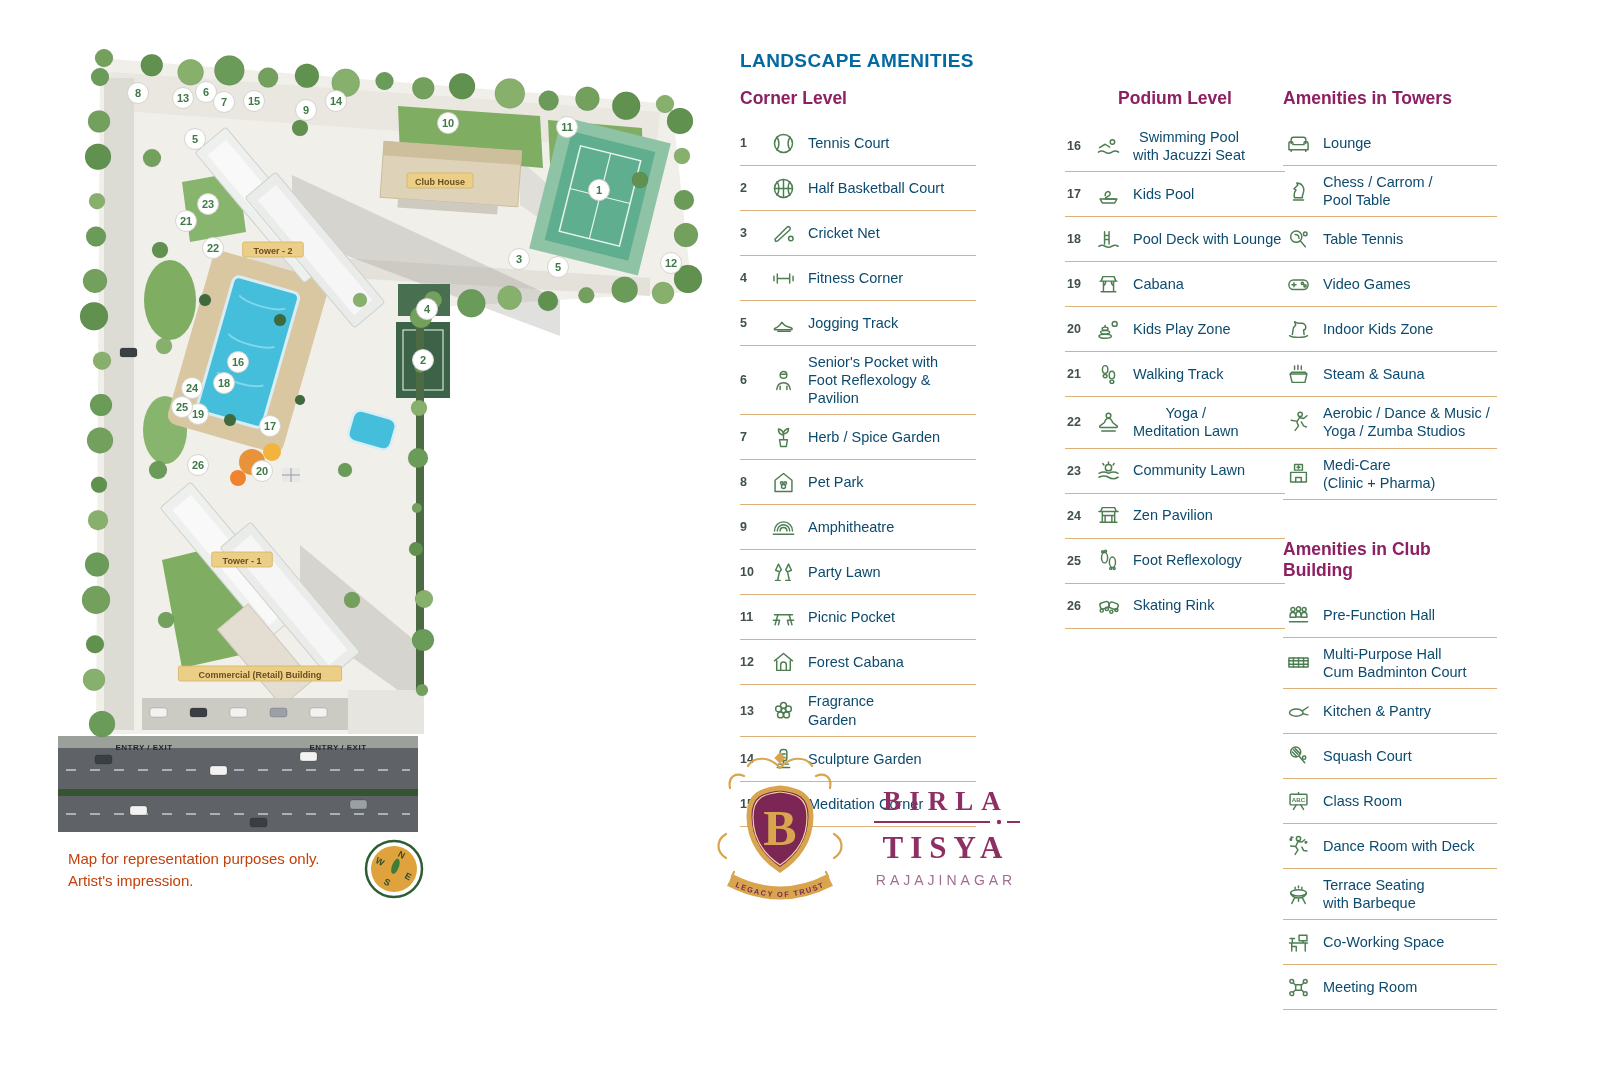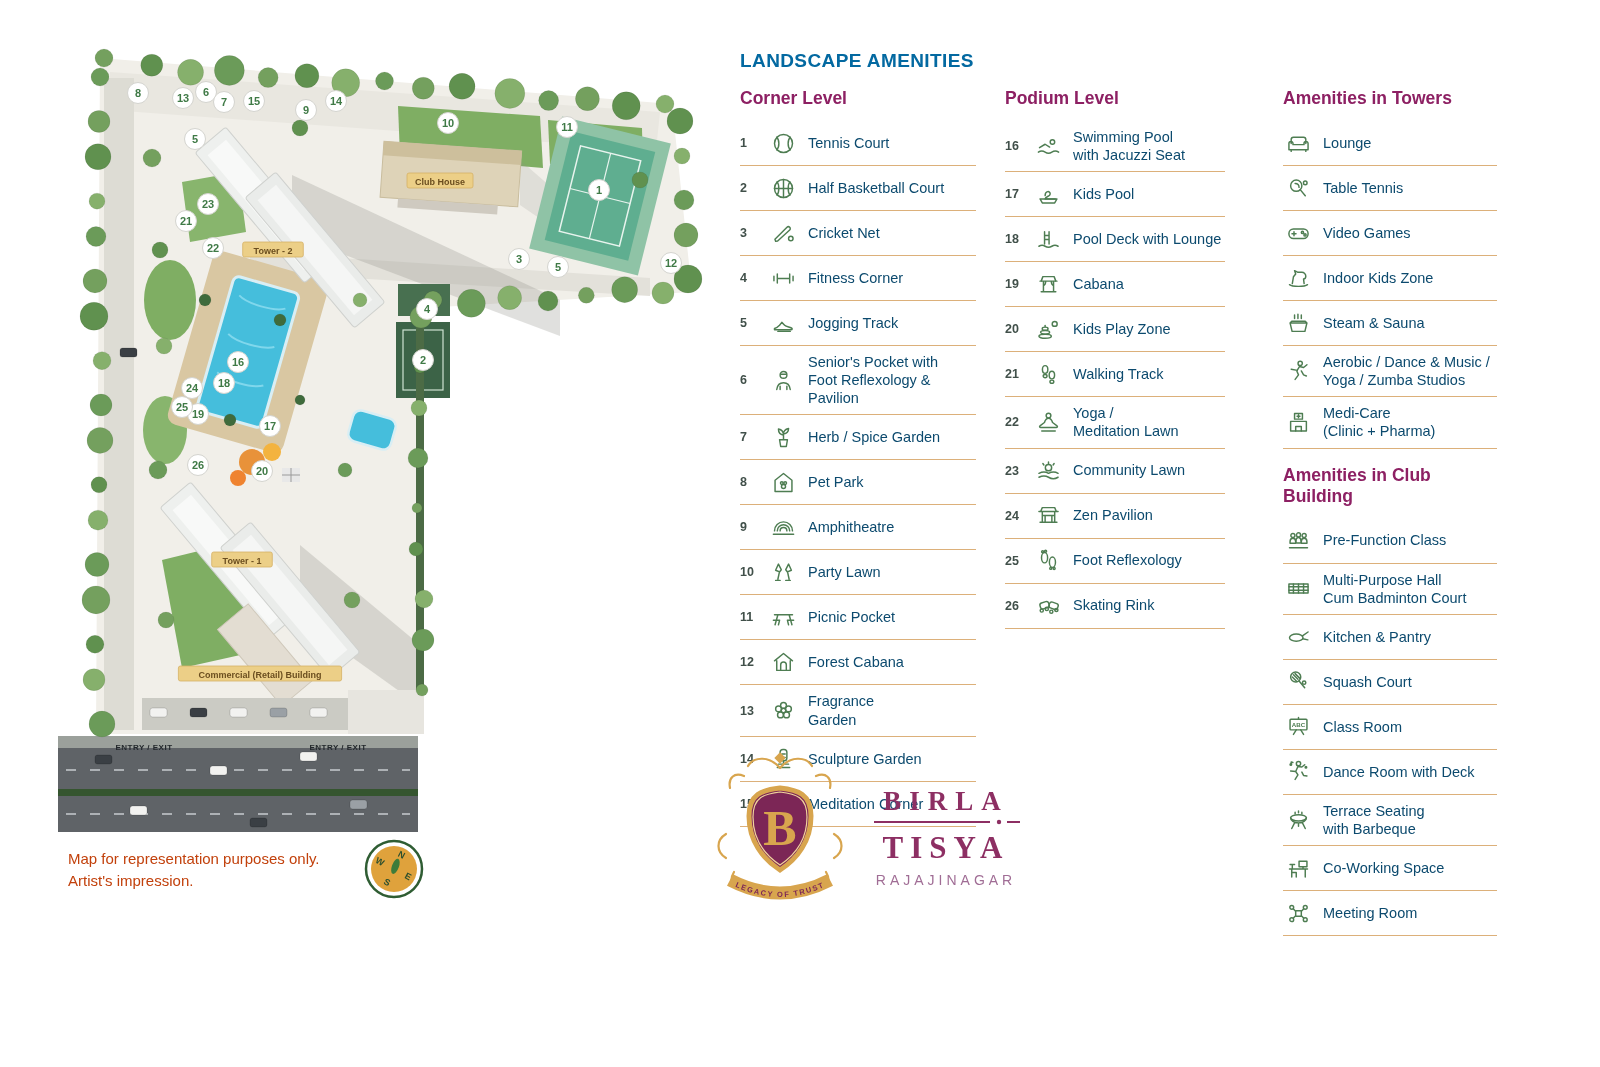--- a/index.html
+++ b/index.html
@@ -2,24 +2,24 @@
 <html><head>
 <meta charset="utf-8">
 <style>
   html,body{margin:0;padding:0;background:#fff;}
   .page{position:relative;width:1600px;height:1067px;background:#fff;overflow:hidden;
         font-family:"Liberation Sans",sans-serif;}
   .page-title{position:absolute;left:740px;top:50px;font-size:19px;font-weight:bold;
         color:#0369a1;letter-spacing:.4px;}
   .col{position:absolute;top:88px;}
   #col-ground{left:740px;width:236px;}
-  #col-podium{left:1005px;width:220px;}
+  #col-podium{left:1065px;width:220px;text-align:center;}
   #col-right{left:1283px;width:214px;}
   .colhead{font-size:17.5px;font-weight:bold;color:#8d2063;margin:0 0 12px 0;}
-  .colhead.second{margin-top:16px;}
+  .colhead.second{margin-top:39px;}
   .row{display:flex;align-items:center;gap:10px;padding:7px 0;border-bottom:1.5px solid #dcb07a;}
   .num{width:18px;flex:none;font-weight:bold;font-size:12.5px;color:#41504a;}
   .icn{width:30px;height:30px;flex:none;color:#4e7d52;display:flex;align-items:center;justify-content:center;}
   .icn svg{width:27px;height:27px;stroke:currentColor;fill:none;stroke-width:1.3;
            stroke-linecap:round;stroke-linejoin:round;}
   .icn svg text{fill:currentColor;stroke:none;font-family:"Liberation Sans",sans-serif;font-weight:bold;}
   .lbl{font-size:14.5px;color:#0c4a6e;line-height:1.25;white-space:pre-line;}
   .disclaimer{position:absolute;left:68px;top:848px;font-size:15px;color:#c2410c;line-height:1.45;}
   #site-map{position:absolute;left:0;top:0;}
   #logo{position:absolute;left:700px;top:748px;}
@@ -632,20 +632,29 @@
           <span class="icn">
             <svg viewBox="0 0 24 24">
               <path d="M5.5 12V8.5a2 2 0 012-2h9a2 2 0 012 2V12M3.5 12a1.8 1.8 0 013.6 0v1h9.8v-1a1.8 1.8 0 013.6 0v5.5h-17zM5.5 17.5v1.5M18.5 17.5v1.5"></path>
             </svg>
           </span>
           <span class="lbl">Lounge</span>
         </div>
         <div class="row">
           <span class="icn">
             <svg viewBox="0 0 24 24">
+              <path d="M7.5 19.5h9M8.5 17.5h7c-.3-2 .5-3.5 1-5 1-3.5-1-8-6-8l.8 2L8 9.5l1.8 1.2c-1.5 1.8-2 4.3-1.3 6.8z"></path>
+            </svg>
+          </span>
+          <span class="lbl">Chess / Carrom /
+Pool Table</span>
+        </div>
+        <div class="row">
+          <span class="icn">
+            <svg viewBox="0 0 24 24">
               <circle cx="10" cy="9.5" r="5"></circle>
               <path d="M13.5 13l4.5 5.5M9 7.5c2 0 3.5 1.5 3.5 3.5"></path>
               <circle cx="18" cy="7" r="1.6"></circle>
             </svg>
           </span>
           <span class="lbl">Table Tennis</span>
         </div>
         <div class="row">
           <span class="icn">
             <svg viewBox="0 0 24 24">
@@ -701,21 +710,21 @@
     <div>
         <div class="row">
           <span class="icn">
             <svg viewBox="0 0 24 24">
               <circle cx="7" cy="7.5" r="1.8"></circle>
               <circle cx="12" cy="7" r="1.8"></circle>
               <circle cx="17" cy="7.5" r="1.8"></circle>
               <path d="M4.5 13c0-2 1.2-3 2.5-3s2.5 1 2.5 3v1.5h-5zM9.8 12.5c0-2.2 1.2-3.2 2.2-3.2s2.2 1 2.2 3.2v1.7H9.8zM14.5 13c0-2 1.2-3 2.5-3s2.5 1 2.5 3v1.5h-5zM4 18.5h16"></path>
             </svg>
           </span>
-          <span class="lbl">Pre-Function Class</span>
+          <span class="lbl">Pre-Function Hall</span>
         </div>
         <div class="row">
           <span class="icn">
             <svg viewBox="0 0 24 24">
               <rect x="3.5" y="8" width="17" height="8"></rect>
               <path d="M12 8v8M3.5 10.5h17M3.5 13.5h17M7.5 8v8M16.5 8v8"></path>
             </svg>
           </span>
           <span class="lbl">Multi-Purpose Hall
 Cum Badminton Court</span>

